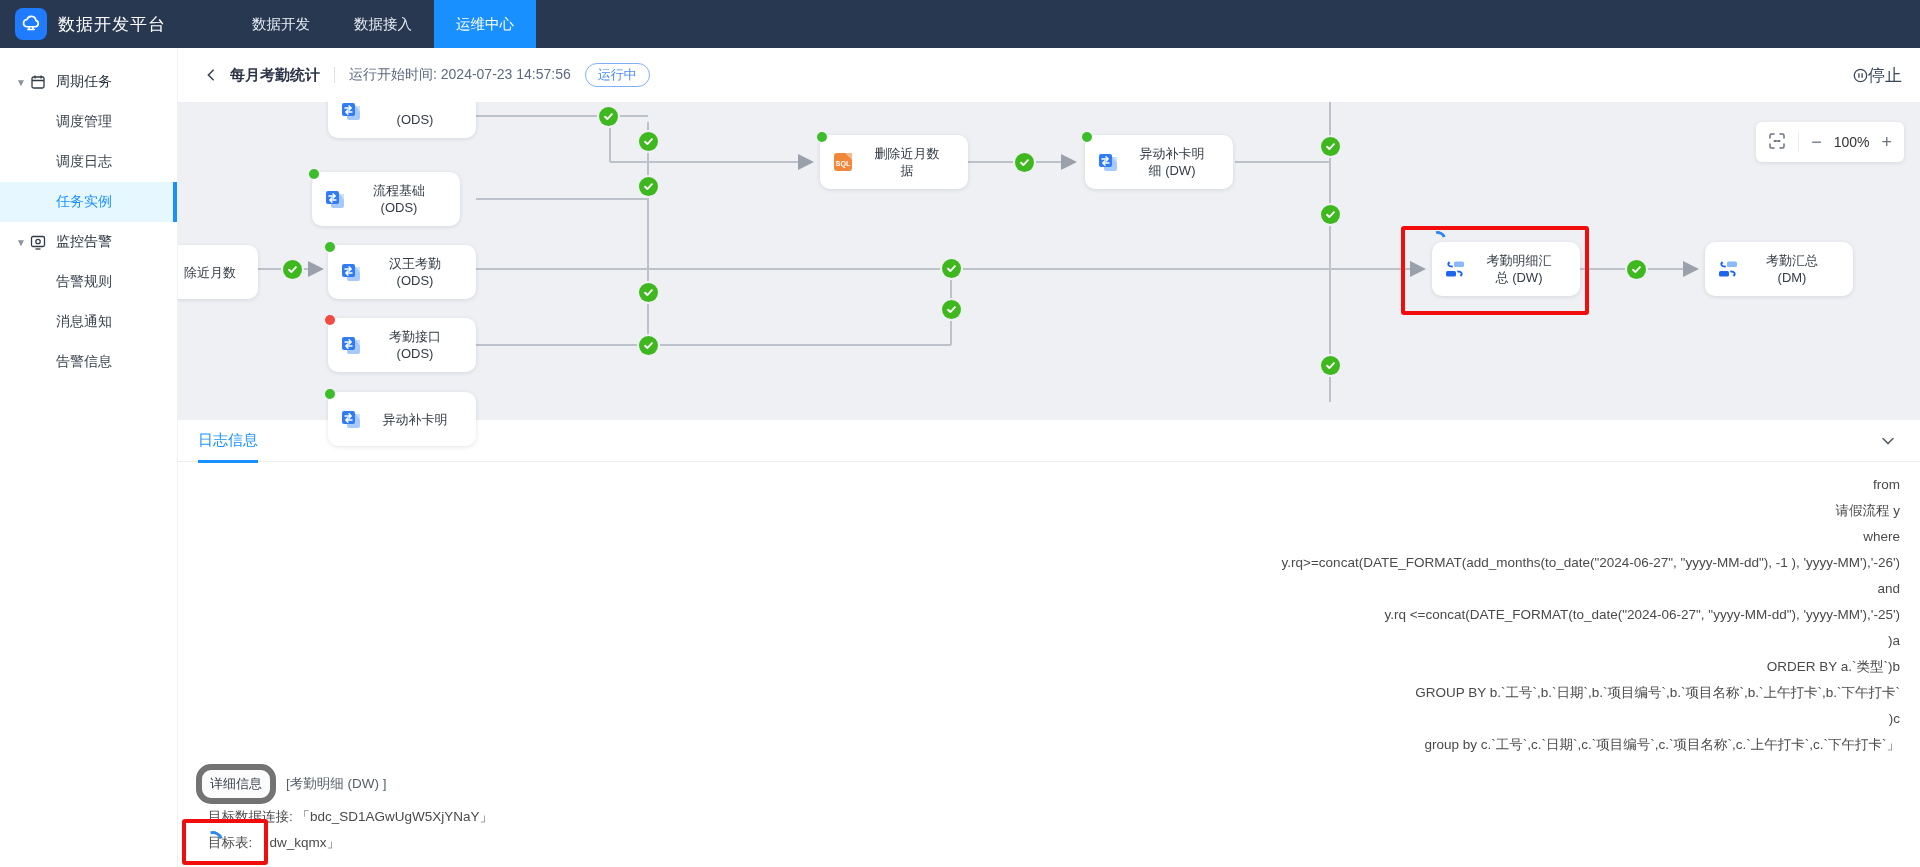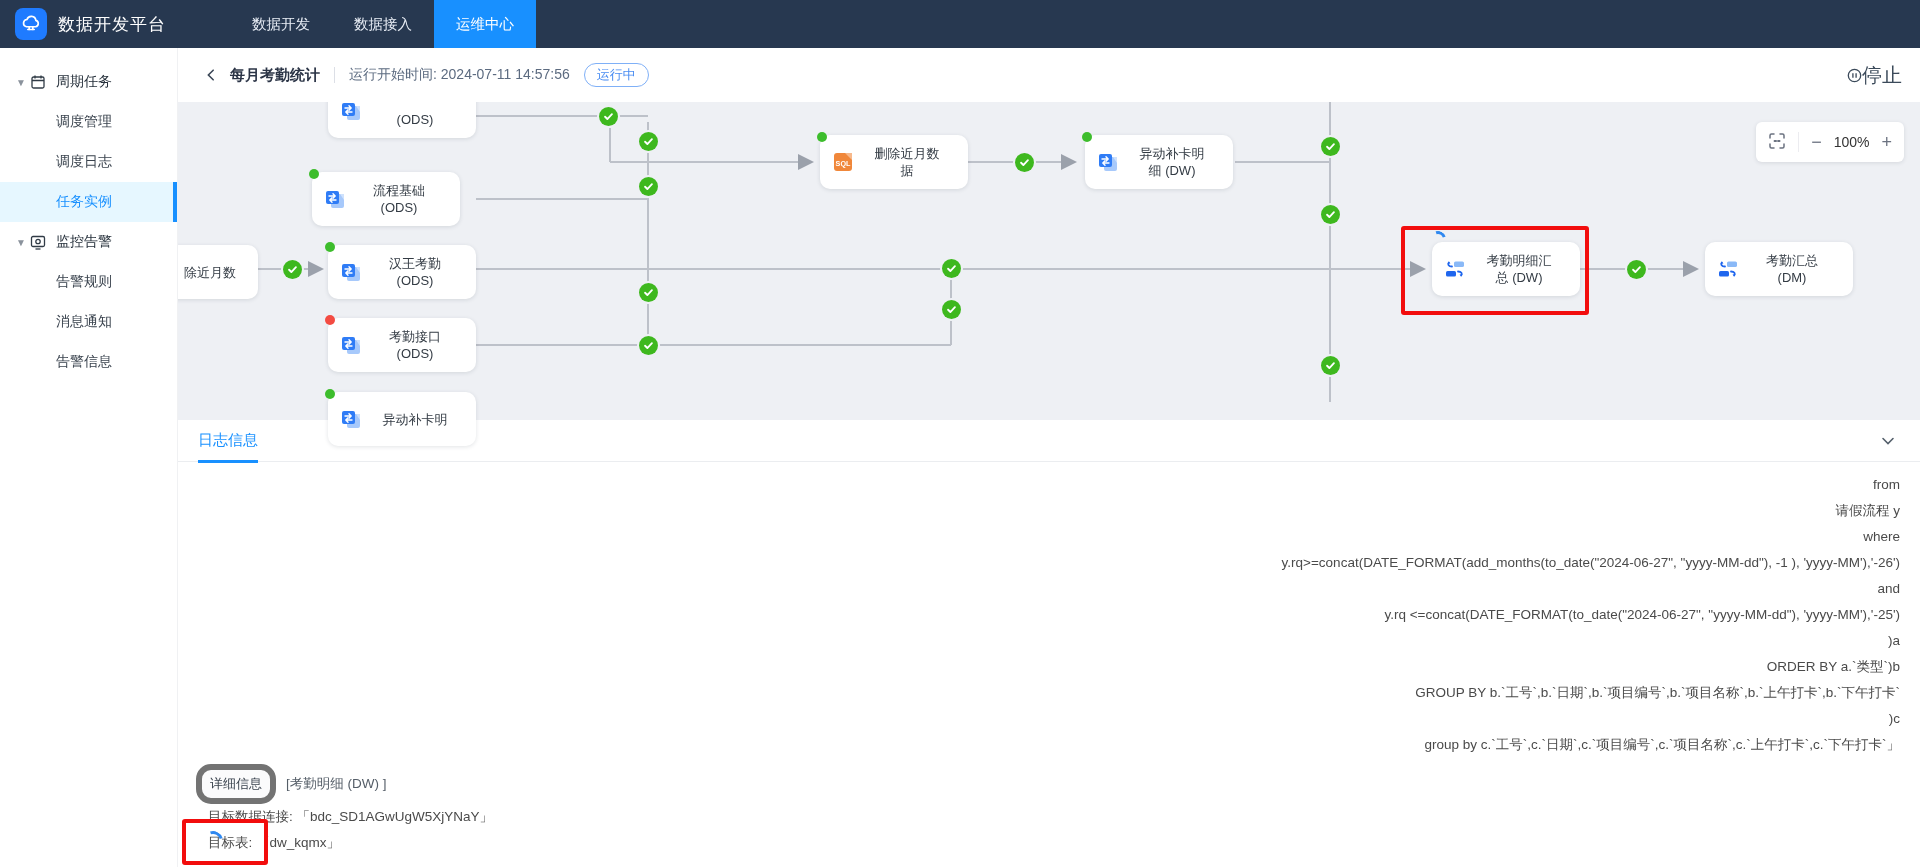--- a/index.html
+++ b/index.html
@@ -23,21 +23,21 @@
   .side-item.selected { background:#e6f7ff; color:#1890ff; }
   .side-item.selected::after { content:""; position:absolute; right:0; top:0; width:4px; height:100%; background:#1890ff; }
 
   
   .page-header { position:absolute; left:178px; top:48px; width:1742px; height:54px; background:#fff; display:flex; align-items:center; padding:0 18px 0 26px; }
   .back-btn { display:flex; align-items:center; cursor:pointer; color:#3a4656; }
   .flow-title { font-size:15px; color:#2b3446; margin-left:12px; font-weight:bold; }
   .hdr-divider { width:1px; height:16px; background:#dcdfe6; margin:0 14px; }
   .start-time { font-size:14px; color:#5c6b80; }
   .status-pill { margin-left:14px; border:1px solid #7fb0f7; color:#4a8df2; font-size:13px; border-radius:12px; padding:2px 12px; background:#fff; }
-  .stop-btn { margin-left:auto; display:flex; align-items:center; color:#3b4a5a; font-size:20px; cursor:pointer; }
+  .stop-btn { margin-left:auto; display:flex; align-items:center; color:#3b4a5a; font-size:17px; cursor:pointer; }
 
   
   .canvas { position:absolute; left:178px; top:102px; width:1742px; height:408px; background:#eef0f4; overflow:hidden; }
   .canvas svg.edges { position:absolute; left:0; top:0; z-index:0; }
   .node { position:absolute; height:54px; width:148px; background:#fff; border-radius:10px; box-shadow:0 1px 4px rgba(31,45,61,.13); display:flex; align-items:center; padding:0 8px 0 12px; z-index:2; cursor:pointer; }
   .node .nicon { flex:0 0 22px; display:flex; align-items:center; }
   .node .nlabel { flex:1; text-align:center; font-size:13px; line-height:17px; color:#333b44; white-space:pre-line; }
   .node .dot { position:absolute; left:-3px; top:-3px; width:10px; height:10px; border-radius:50%; }
   .dot.success { background:#3dbd2c; } .dot.error { background:#f34b42; }
   .spinner { border-radius:50%; border:3px solid transparent; border-top-color:#2f88f0; transform:rotate(28deg); }
@@ -118,21 +118,21 @@
   </div>
 
 <div class="page-header">
   <span class="back-btn">
     <svg width="14" height="14" viewBox="0 0 16 16" fill="none" stroke="#3a4656" stroke-width="1.8" stroke-linecap="round">
         <path d="M10.5 2.5 5 8l5.5 5.5"></path>
       </svg>
   </span>
   <span class="flow-title">每月考勤统计</span>
   <span class="hdr-divider"></span>
-  <span class="start-time"><span>运行开始时间:</span>&nbsp;<span>2024-07-11 14:57:56</span></span>
+  <span class="start-time"><span>运行开始时间:</span>&nbsp;<span>2024-07-23 14:57:56</span></span>
   <span class="status-pill">运行中</span>
   <span class="stop-btn">
     <svg width="15" height="15" viewBox="0 0 16 16" fill="none" stroke="#3b4a5a" stroke-width="1.4">
         <circle cx="8" cy="8" r="6.6"></circle>
         <path d="M6.3 5.5v5M9.7 5.5v5"></path>
       </svg>
     <span>停止</span>
   </span>
 </div>
 

